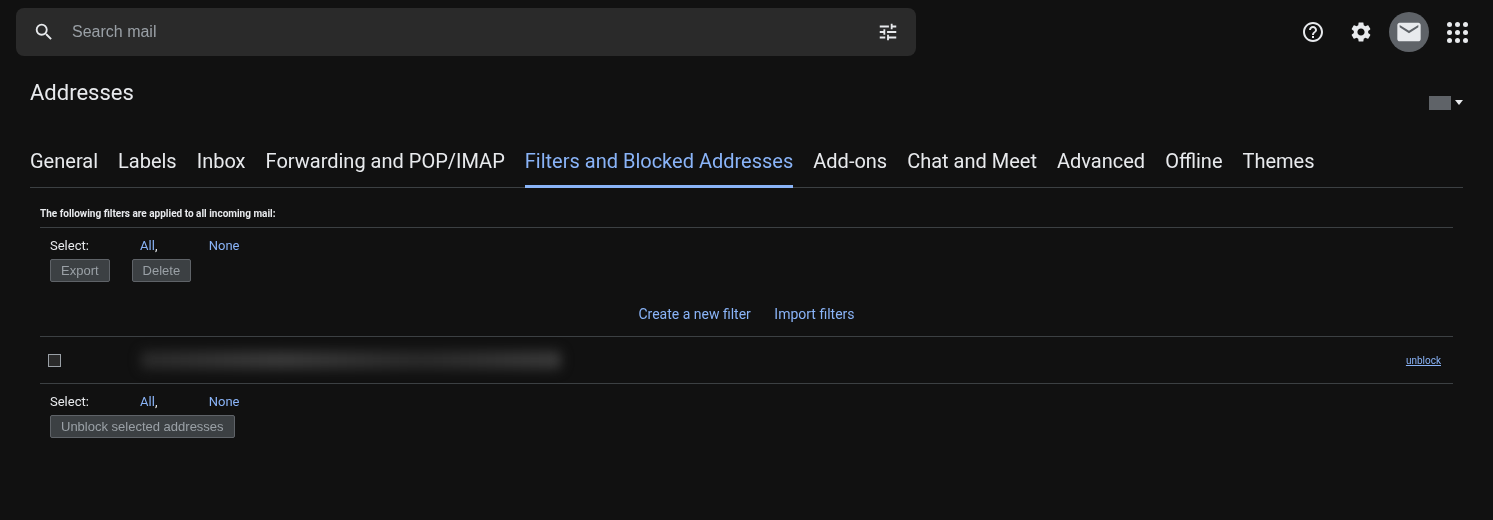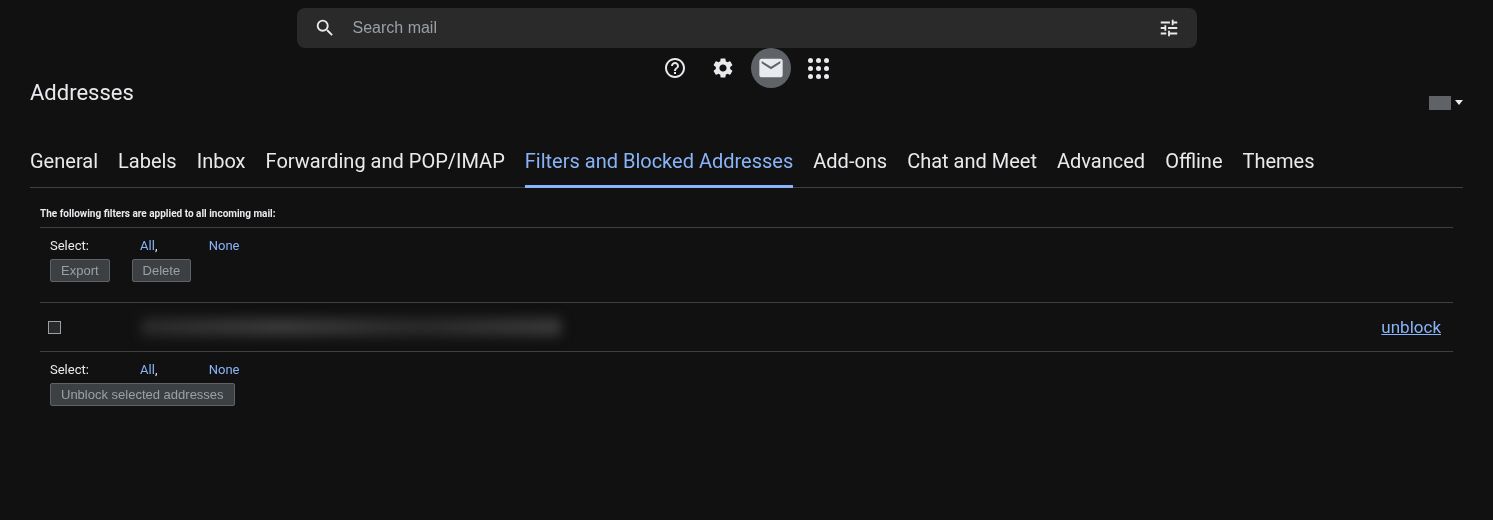--- a/index.html
+++ b/index.html
@@ -13,21 +13,20 @@
       font-family: 'Google Sans', Roboto, Arial, sans-serif;
       width: 1493px;
       height: 520px;
       overflow: hidden;
     }
     .top-bar {
       display: flex;
       align-items: center;
       height: 64px;
       padding: 8px 16px;
-      flex-direction: column;
     }
     .search-container {
       display: flex;
       align-items: center;
       background: #2a2a2a;
       border-radius: 8px;
       height: 48px;
       width: 900px;
       padding: 0 8px;
     }
@@ -224,21 +223,21 @@
       background: linear-gradient(90deg, #2a2a2a, #3a3a3a, #2a2a2a, #3a3a3a);
       filter: blur(6px);
       border-radius: 4px;
     }
     .row-spacer {
       flex: 1;
     }
     .unblock-link {
       color: #8ab4f8;
       text-decoration: underline;
-      font-size: 17px;
+      font-size: 10px;
       cursor: pointer;
       margin-right: 4px;
     }
     .bottom-section {
       margin: 10px 0 0 20px;
     }
     svg {
       fill: #e8eaed;
     }
   </style>
@@ -320,20 +319,24 @@
   <div class="filter-section">
     <div class="select-row">
       <span>Select: </span><span class="link">All</span><span class="comma">, </span><span class="link">None</span>
     </div>
     <div class="button-row">
       <button class="btn">Export</button>
       <button class="btn">Delete</button>
     </div>
   </div>
 
+  <div class="center-links">
+    <span class="link">Create a new filter</span>
+    <span class="link">Import filters</span>
+  </div>
 
 
   <div class="blocked-table">
     <div class="blocked-row">
       <div class="checkbox"></div>
       <div class="blurred-text"></div>
       <div class="row-spacer"></div>
       <span class="unblock-link">unblock</span>
     </div>
   </div>

